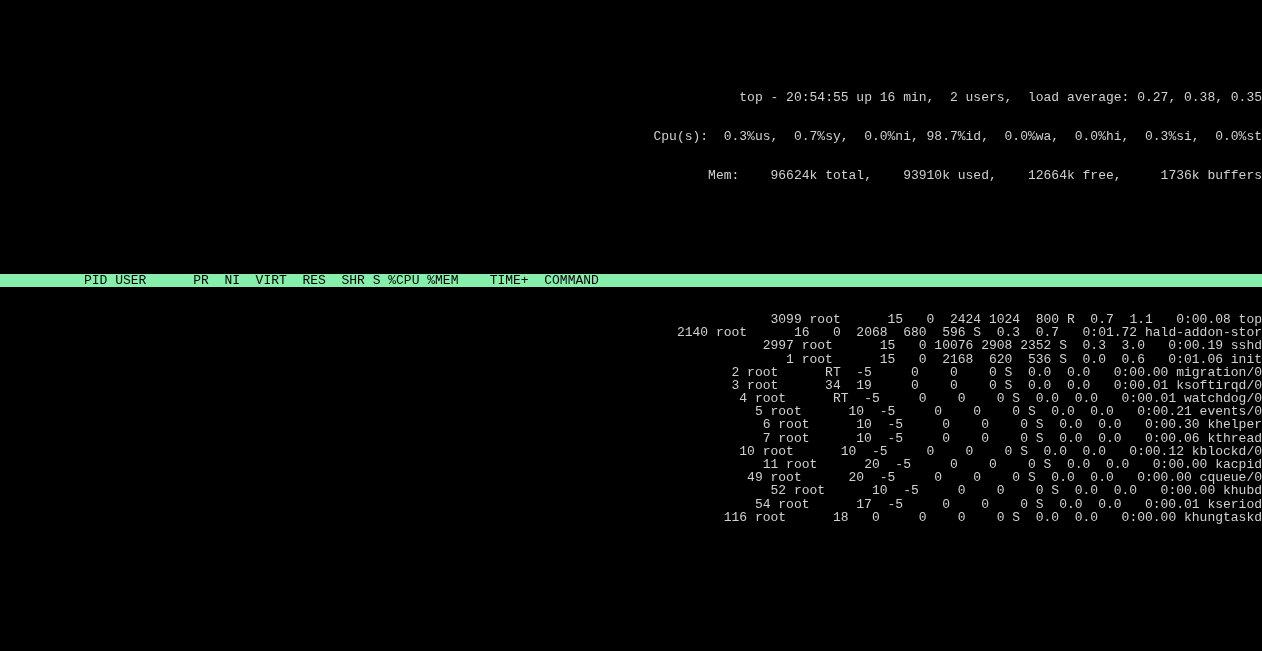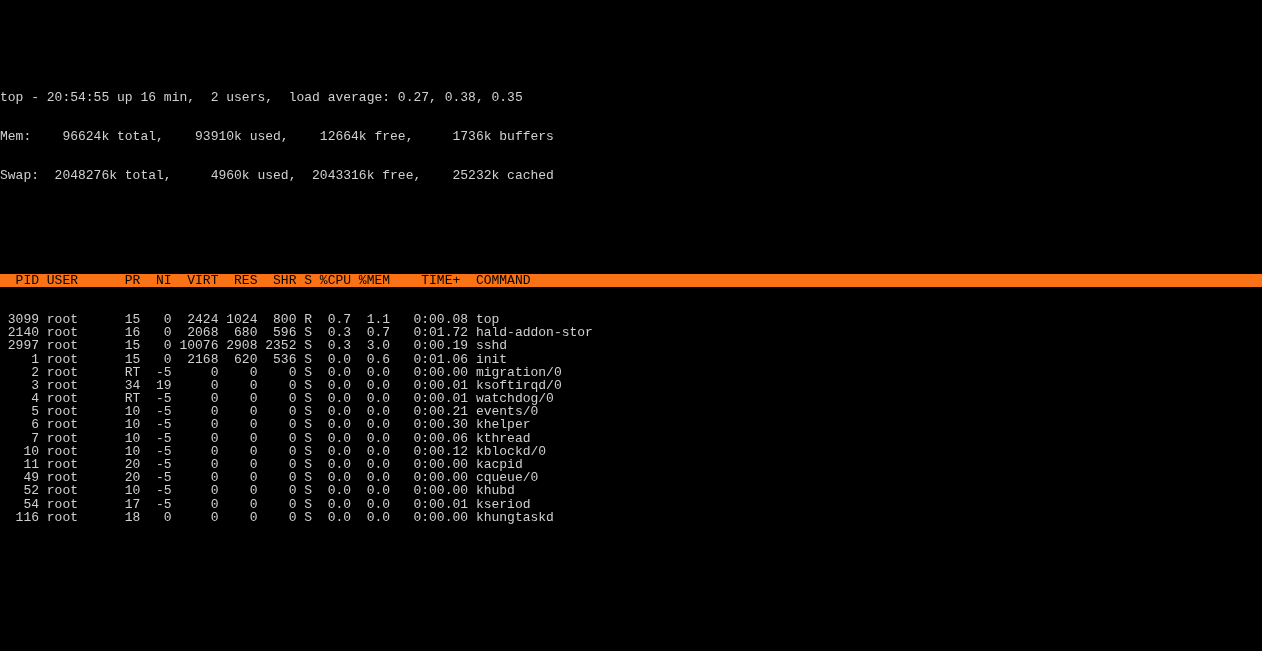--- a/index.html
+++ b/index.html
@@ -13,43 +13,44 @@
     width: 1262px;
     height: 651px;
     overflow: hidden;
   }
   .term {
     white-space: pre;
     letter-spacing: 0px;
   }
   .pane-top {
     background: #000;
+    text-align: right;
   }
   .hdr-row {
-    background: #f97316;
+    background: #86efac;
     color: #000;
   }
   .pane {
     width: 1262px;
   }
   .top-summary div, .proc-row, .df-row, .status-bar, .hdr-row, .prompt-line {
     height: 13.2px;
     line-height: 13.2px;
   }
 </style>
 </head>
 <body>
 
 <div class="term">
   
   <div class="pane pane-top">
     <div class="top-summary">
       <div>top - 20:54:55 up 16 min,  2 users,  load average: 0.27, 0.38, 0.35</div>
+      <div>Cpu(s):  0.3%us,  0.7%sy,  0.0%ni, 98.7%id,  0.0%wa,  0.0%hi,  0.3%si,  0.0%st</div>
       <div>Mem:    96624k total,    93910k used,    12664k free,     1736k buffers</div>
-      <div>Swap:  2048276k total,     4960k used,  2043316k free,    25232k cached</div>
     </div>
     <div style="height:13.2px"></div>
     <div class="hdr-row">  PID USER      PR  NI  VIRT  RES  SHR S %CPU %MEM    TIME+  COMMAND                                                                                     </div>
     <div id="proc-list"><div class="proc-row"> 3099 root      15   0  2424 1024  800 R  0.7  1.1   0:00.08 top</div><div class="proc-row"> 2140 root      16   0  2068  680  596 S  0.3  0.7   0:01.72 hald-addon-stor</div><div class="proc-row"> 2997 root      15   0 10076 2908 2352 S  0.3  3.0   0:00.19 sshd</div><div class="proc-row">    1 root      15   0  2168  620  536 S  0.0  0.6   0:01.06 init</div><div class="proc-row">    2 root      RT  -5     0    0    0 S  0.0  0.0   0:00.00 migration/0</div><div class="proc-row">    3 root      34  19     0    0    0 S  0.0  0.0   0:00.01 ksoftirqd/0</div><div class="proc-row">    4 root      RT  -5     0    0    0 S  0.0  0.0   0:00.01 watchdog/0</div><div class="proc-row">    5 root      10  -5     0    0    0 S  0.0  0.0   0:00.21 events/0</div><div class="proc-row">    6 root      10  -5     0    0    0 S  0.0  0.0   0:00.30 khelper</div><div class="proc-row">    7 root      10  -5     0    0    0 S  0.0  0.0   0:00.06 kthread</div><div class="proc-row">   10 root      10  -5     0    0    0 S  0.0  0.0   0:00.12 kblockd/0</div><div class="proc-row">   11 root      20  -5     0    0    0 S  0.0  0.0   0:00.00 kacpid</div><div class="proc-row">   49 root      20  -5     0    0    0 S  0.0  0.0   0:00.00 cqueue/0</div><div class="proc-row">   52 root      10  -5     0    0    0 S  0.0  0.0   0:00.00 khubd</div><div class="proc-row">   54 root      17  -5     0    0    0 S  0.0  0.0   0:00.01 kseriod</div><div class="proc-row">  116 root      18   0     0    0    0 S  0.0  0.0   0:00.00 khungtaskd</div></div>
   </div>
 
   
   
 
   

